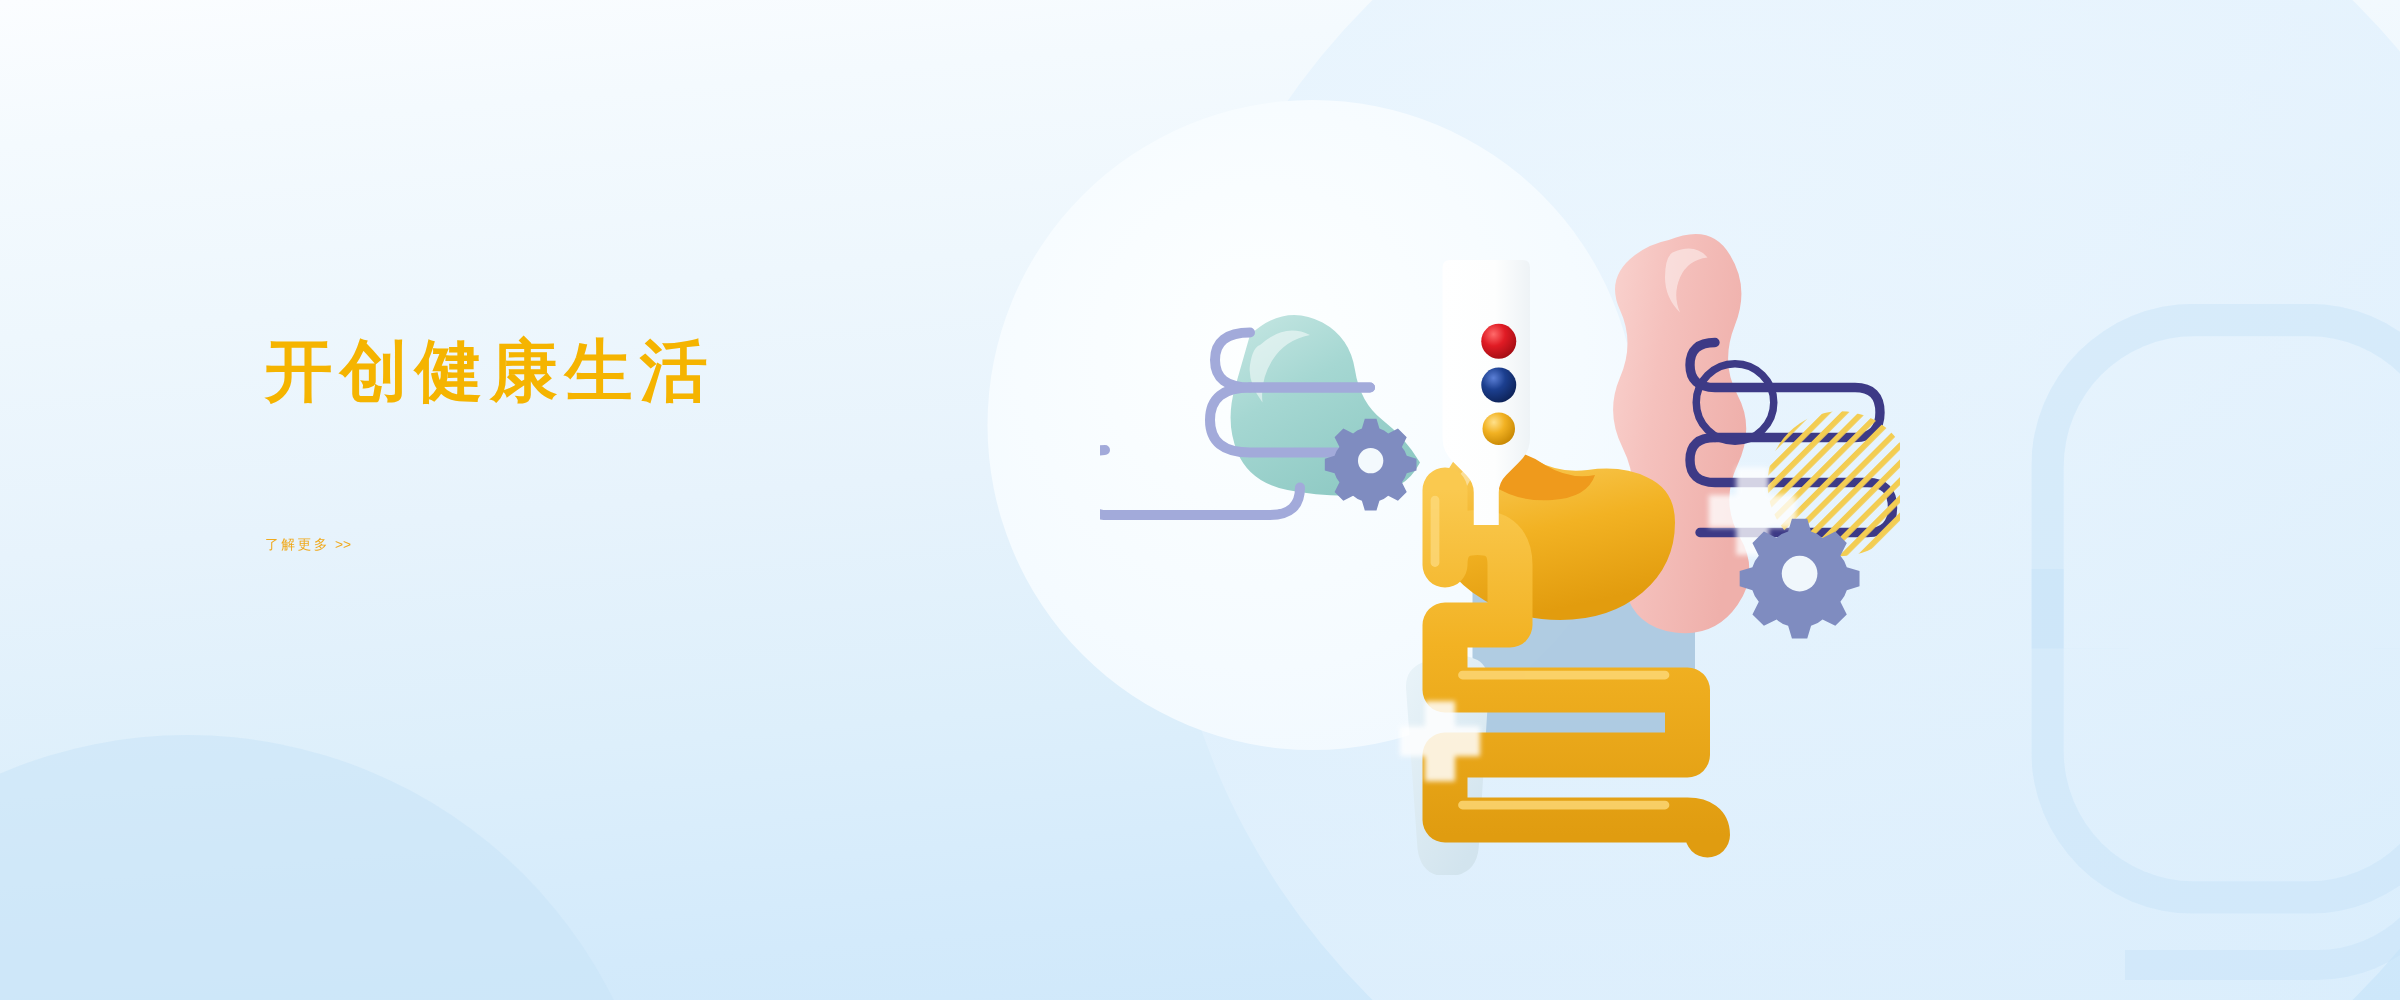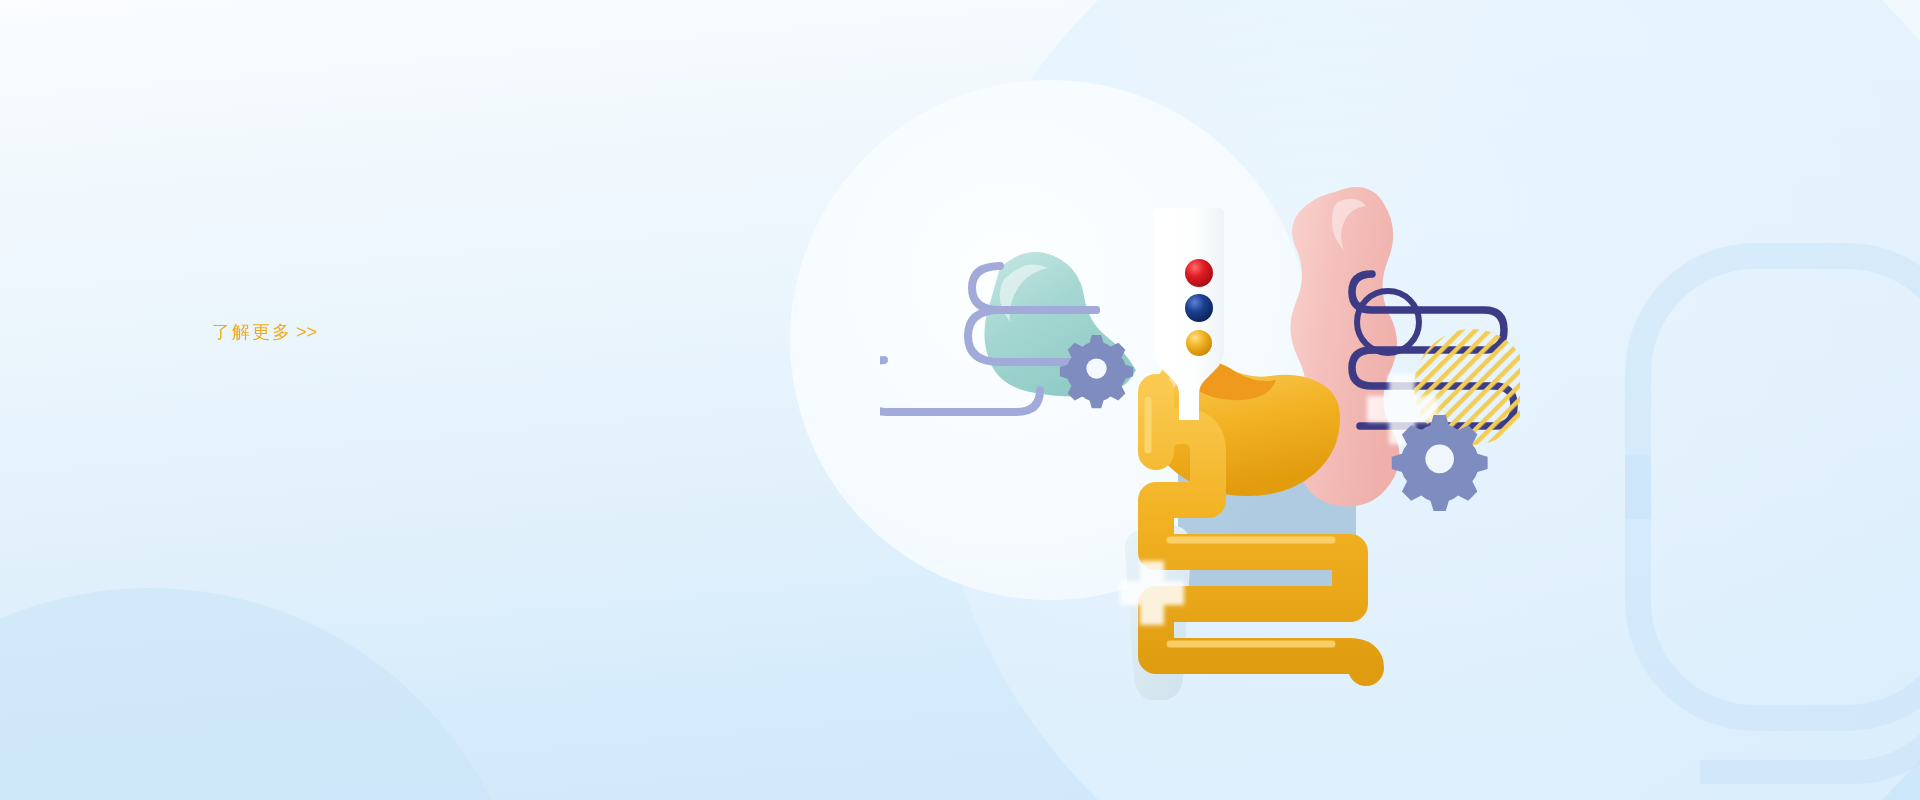--- a/index.html
+++ b/index.html
@@ -95,23 +95,23 @@
     color: #f5b400;
     font-size: 54px;
     font-weight: 700;
     letter-spacing: 6px;
     line-height: 86px;
     margin: 0;
     white-space: nowrap;
   }
   .cta {
     display: inline-block;
-    margin-top: 66px;
+    margin-top: 88px;
     color: #f0a91c;
-    font-size: 18px;
+    font-size: 11px;
     letter-spacing: 2px;
     text-decoration: none;
     cursor: pointer;
   }
   .cta .chev { letter-spacing: 0; margin-left: 4px; }
 
   
   .art {
     position: absolute;
     left: 880px;
@@ -128,20 +128,21 @@
 
   <div class="bg-circle-hero"></div>
   <div class="bg-circle-bl"></div>
   <div class="bg-ghost bg-ghost-1"></div>
   <div class="bg-ghost bg-ghost-2"></div>
   <div class="bg-ghost bg-ghost-3"></div>
 
   <div class="illus-disc"></div>
 
   <div class="copy">
+    <h1 class="headline">开创健康生活</h1>
     <a class="cta" href="#"><span>了解更多</span><span class="chev">&gt;&gt;</span></a>
   </div>
 
   <div class="art">
     <svg viewBox="0 0 640 640" xmlns="http://www.w3.org/2000/svg" aria-hidden="true">
       <defs>
         <linearGradient id="gIntest" x1="0" y1="0" x2="0" y2="1">
           <stop offset="0%" stop-color="#fac94f"></stop>
           <stop offset="45%" stop-color="#f2b223"></stop>
           <stop offset="100%" stop-color="#e09c10"></stop>

